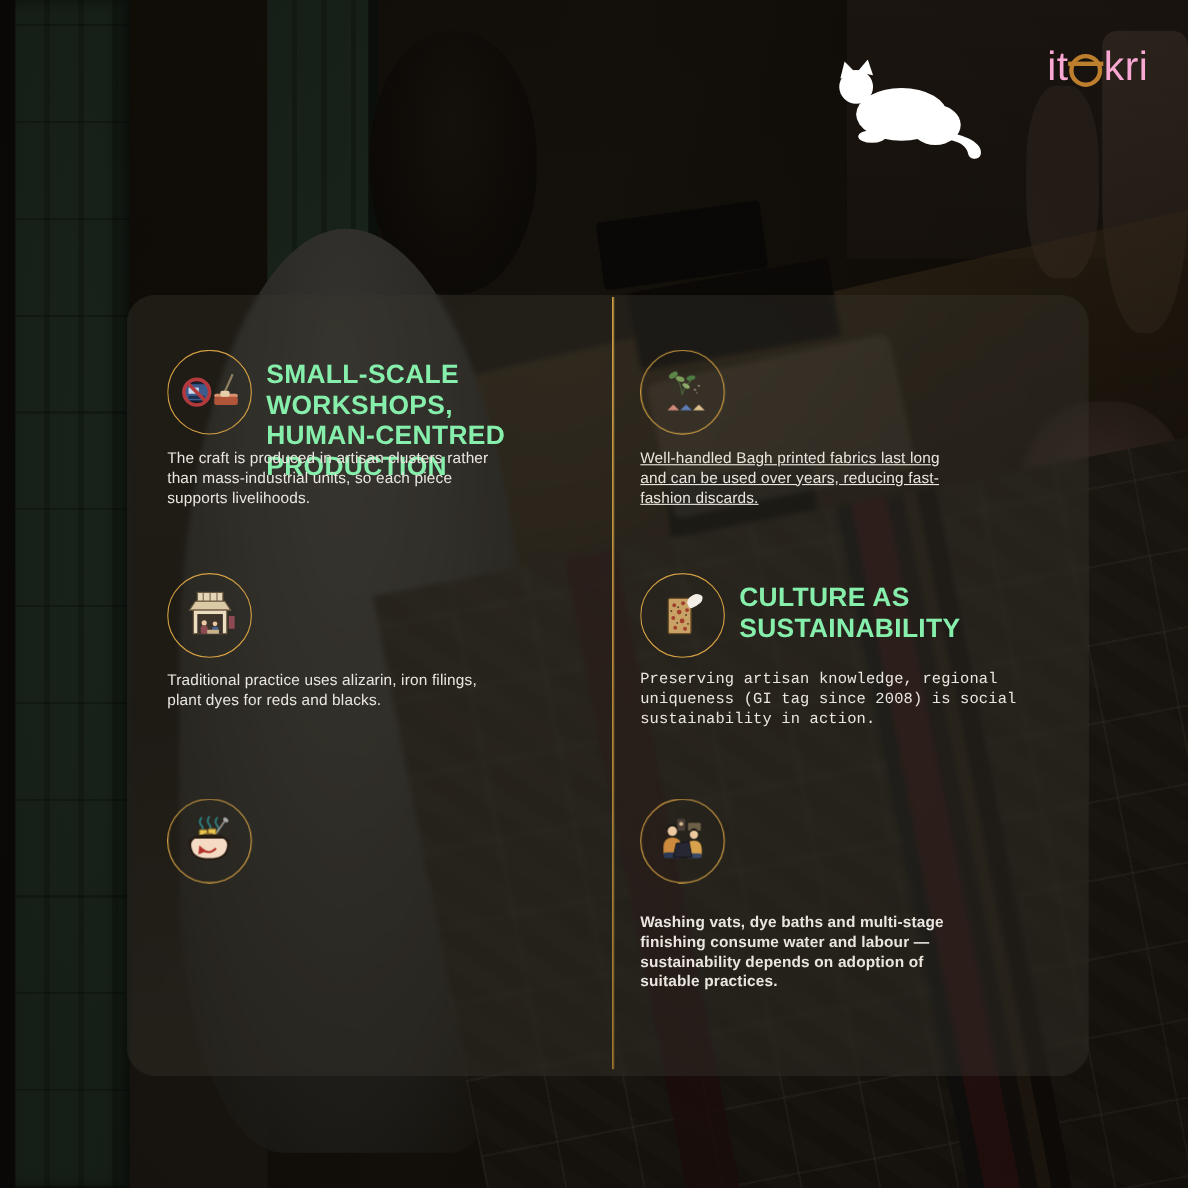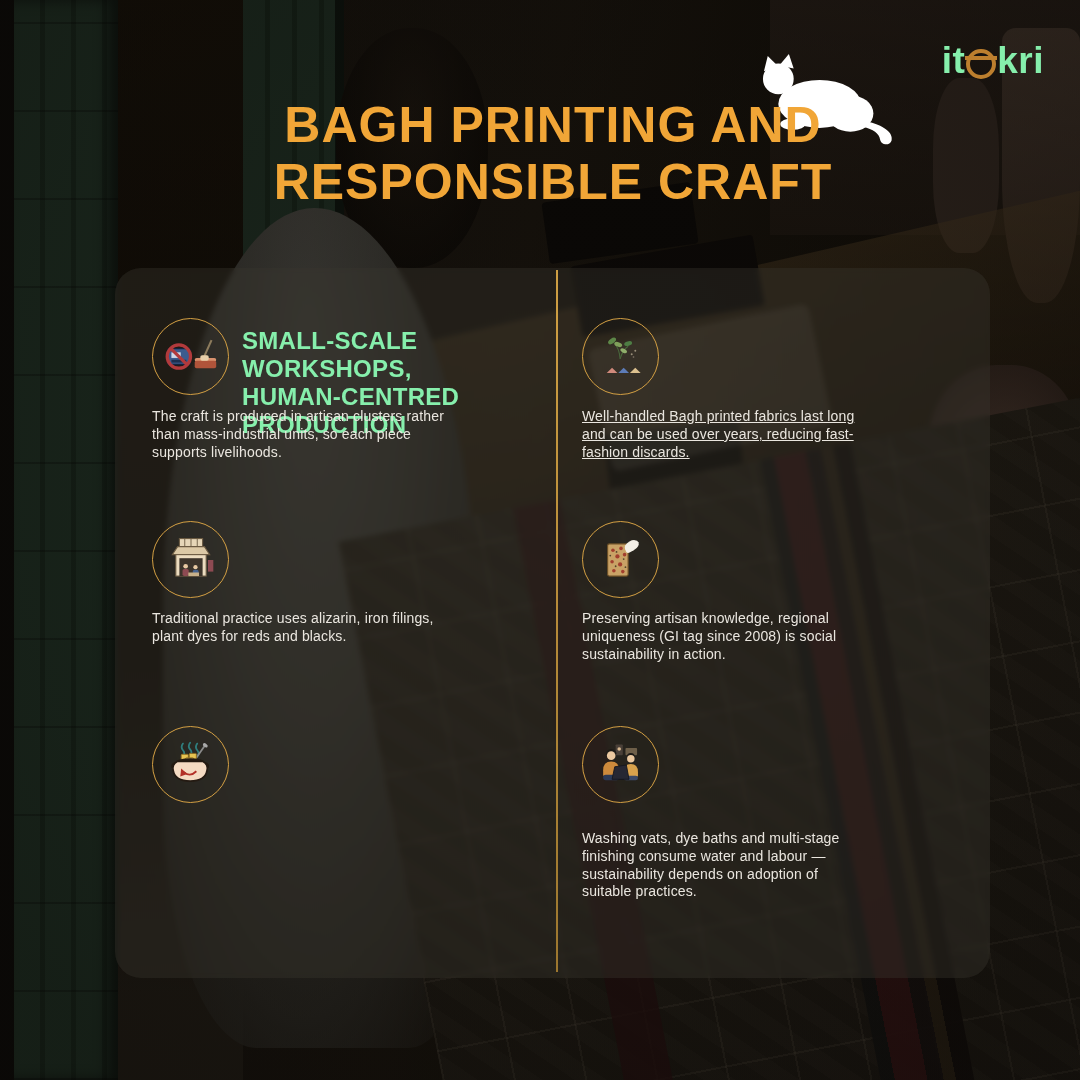--- a/index.html
+++ b/index.html
@@ -44,21 +44,21 @@
       repeating-linear-gradient(90deg, rgba(142,130,110,.14) 0 2px, transparent 2px 70px),
       repeating-linear-gradient(0deg, rgba(142,130,110,.14) 0 2px, transparent 2px 70px),
       repeating-linear-gradient(45deg, rgba(92,84,72,.08) 0 18px, transparent 18px 36px),
       linear-gradient(180deg,#272219,#1d1913); }
   .bg-stripe1 { left:430px; top:0; width:92px; height:100%;
     background:linear-gradient(90deg,#141413 0 14px,#3a1516 14px 46px,#181211 46px 62px,#2e2416 62px 74px,#120d0b 74px 92px); opacity:.92; }
   .bg-stripe2 { left:178px; top:0; width:48px; height:100%; background:#2a1112; opacity:.8; }
   .bg-overlay { inset:0; background:radial-gradient(ellipse at 50% 42%, rgba(8,6,4,.30), rgba(8,6,4,.52) 88%); }
 
   
-  .logo { position:absolute; top:40px; right:36px; color:#86efac; font-size:37px; font-weight:bold;
+  .logo { position:absolute; top:40px; right:36px; color:#f9a8d4; font-size:37px; font-weight:normal;
     letter-spacing:.5px; display:flex; align-items:center; }
   .logo .o-glyph { width:22px; height:22px; border:4px solid #BD7F2E; border-radius:50%;
     display:inline-block; position:relative; margin:6px 1px 0 1px; }
   .logo .o-glyph::before { content:""; position:absolute; left:-5px; right:-5px; top:3px; height:3.5px; background:#BD7F2E; }
   .cat { position:absolute; left:750px; top:54px; width:168px; height:96px; }
   .title { position:absolute; left:0; right:0; top:97px; padding-left:26px; text-align:center;
     color:#F1A637; font-size:50px; font-weight:bold; line-height:1.13; letter-spacing:1px; }
 
   
   .panel { position:absolute; left:115px; top:268px; width:875px; height:710px; border-radius:26px;
@@ -119,24 +119,20 @@
       <polygon points="12,18 16,2 27,13"></polygon>
       <polygon points="28,12 38,0 43,15"></polygon>
       <circle cx="27" cy="26" r="16"></circle>
       <ellipse cx="70" cy="52" rx="43" ry="25"></ellipse>
       <ellipse cx="102" cy="62" rx="24" ry="19"></ellipse>
       <ellipse cx="42" cy="73" rx="13" ry="6"></ellipse>
       <path d="M118 70 C137 74 147 82 145 90 C143 96 134 95 133 89 C132 83 126 78 115 76 Z"></path>
     </g>
   </svg>
 
-  <div class="title">
-    <div>BAGH PRINTING AND</div>
-    <div>RESPONSIBLE CRAFT</div>
-  </div>
 
   <div class="panel"></div>
   <div class="divider"></div>
 
   <div class="item" style="left:152px; top:318px; width:402px;">
     <div class="item-head">
       <div class="icon-circle">
         <svg width="56" height="42" viewBox="0 0 60 44">
           <rect x="5" y="13" width="24" height="17" rx="2" fill="#3d5c8e" stroke="#15233f" stroke-width="1.5"></rect>
           <rect x="9" y="17" width="10" height="6" fill="#cfd8e8"></rect>
@@ -227,22 +223,24 @@
             <circle cx="23" cy="19" r="1"></circle>
               <circle cx="31" cy="27" r="1"></circle>
               <circle cx="22" cy="35" r="1"></circle>
             <circle cx="33" cy="36" r="1"></circle>
               <circle cx="16" cy="23" r="1"></circle>
           </g>
           <ellipse cx="40" cy="12" rx="8.5" ry="5.5" fill="#f3efe6" transform="rotate(-28 40 12)"></ellipse>
           <rect x="33" y="13" width="10" height="6" rx="3" fill="#f3efe6" transform="rotate(-28 38 16)"></rect>
         </svg>
       </div>
-    </div>
-    <p class="item-body" style="top:89px;">Preserving artisan knowledge, regional
+      <h3 class="item-title">CULTURE AS
+SUSTAINABILITY</h3>
+    </div>
+    <p class="item-body" style="top:89px;font-family:Liberation Mono, monospace;">Preserving artisan knowledge, regional
 uniqueness (GI tag since 2008) is social
 sustainability in action.</p>
   </div>
 
   <div class="item" style="left:152px; top:726px; width:402px;">
     <div class="item-head">
       <div class="icon-circle">
         <svg width="50" height="50" viewBox="0 0 56 56">
           <g stroke="#2f7d7d" stroke-width="2" fill="none" stroke-linecap="round">
             <path d="M19 4 q-3 4 0 7.5 q3 3.5 0 7"></path>
@@ -279,19 +277,19 @@
           <path d="M8 34 q0 -10 9 -10 q9 0 9 10 l0 6 l-18 0 Z" fill="#cd8a3c"></path>
           <rect x="8" y="39" width="18" height="6" rx="3" fill="#2c3a57"></rect>
           <path d="M34.5 19 a4.5 4.5 0 0 1 9 0 Z" fill="#1d1a16"></path>
           <circle cx="39" cy="21" r="4.2" fill="#ecc9a0"></circle>
           <path d="M31 36 q0 -9 8 -9 q8 0 8 9 l0 5 l-16 0 Z" fill="#d9a24c"></path>
           <rect x="31" y="40" width="16" height="5" rx="2.5" fill="#3c4a68"></rect>
           <polygon points="21,30 34,28 37,44 18,44" fill="#262733" stroke="#14151d" stroke-width="1"></polygon>
         </svg>
       </div>
     </div>
-    <p class="item-body" style="top:104px;">Washing vats, dye baths and multi-stage
+    <p class="item-body" style="top:104px;font-weight:bold;">Washing vats, dye baths and multi-stage
 finishing consume water and labour —
 sustainability depends on adoption of
 suitable practices.</p>
   </div>
 
 </div>
 
 </body></html>

